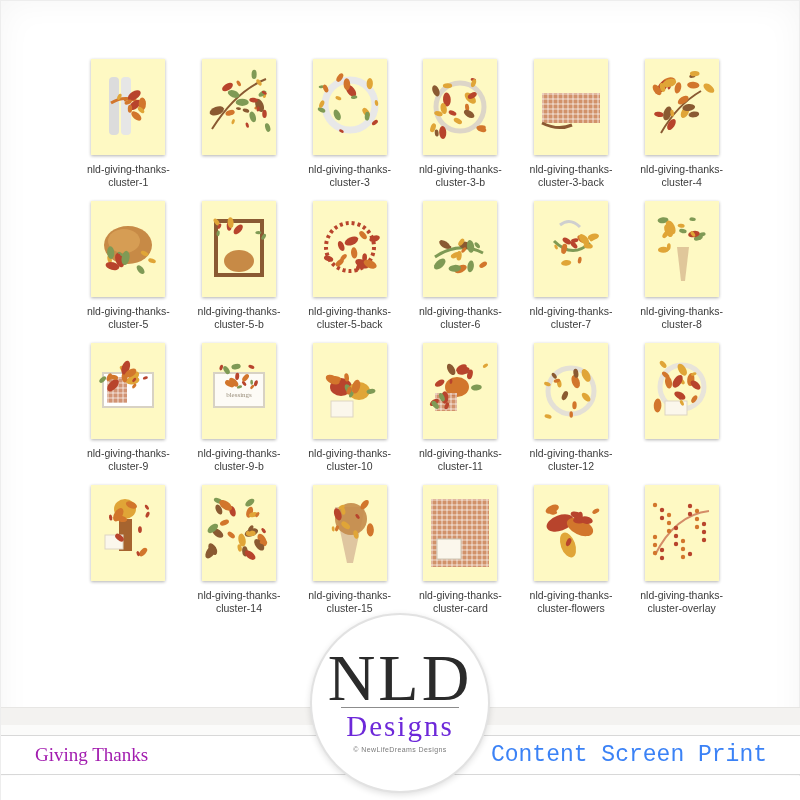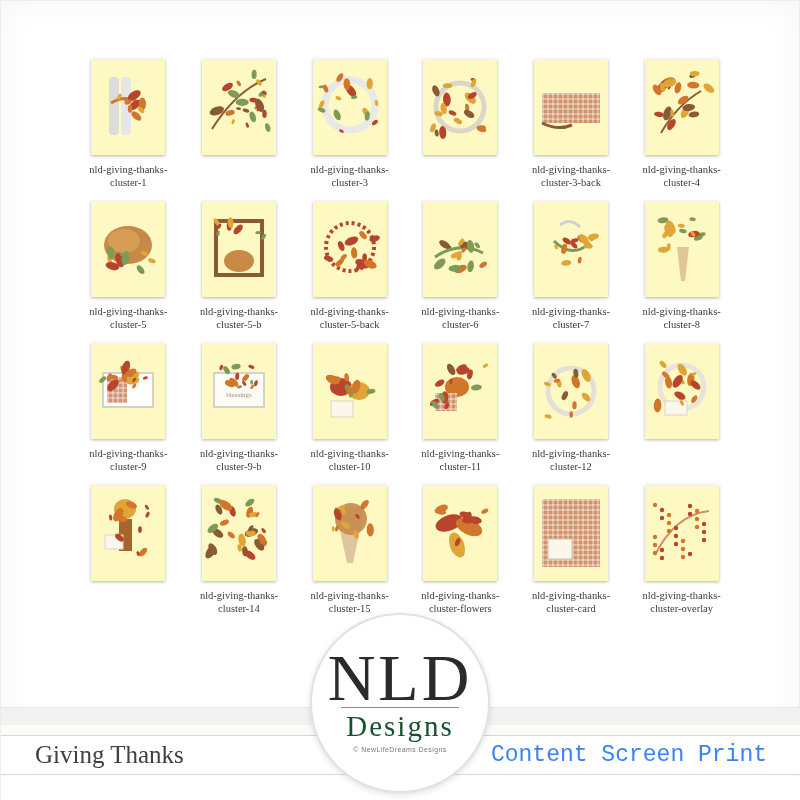--- a/index.html
+++ b/index.html
@@ -70,21 +70,21 @@
     inset: 0;
   }
   .caption {
     margin-top: 6px;
     font-size: 10.5px;
     line-height: 13px;
     color: #3b3b3b;
     text-align: center;
     width: 108px;
     word-break: break-word;
-    font-family: Liberation Serif, serif;
+    font-family: Liberation Sans, sans-serif;
   }
 
   
   .logo {
     position: absolute;
     left: 50%;
     transform: translateX(-50%);
     top: 612px;
     width: 176px;
     height: 176px;
@@ -108,21 +108,21 @@
   .logo-rule {
     width: 118px;
     height: 1px;
     background: #8c8c8c;
     margin: 4px 0 3px 0;
   }
   .logo-designs {
     font-family: "Liberation Serif", serif;
     font-size: 29px;
     letter-spacing: 2px;
-    color: #14532d;
+    color: #6d28d9;
     line-height: 30px;
   }
   .logo-sub {
     font-family: "Liberation Sans", sans-serif;
     font-size: 7px;
     color: #7a7a7a;
     margin-top: 5px;
     letter-spacing: 0.4px;
   }
 
@@ -154,22 +154,22 @@
     border-top: 1px solid #d8d8d8;
     border-bottom: 1px solid #d8d8d8;
     display: flex;
     align-items: center;
     justify-content: space-between;
     box-sizing: border-box;
     padding: 0 34px;
   }
   .footer-left {
     font-family: "Liberation Serif", serif;
-    font-size: 25px;
-    color: #404040;
+    font-size: 19px;
+    color: #a21caf;
   }
   .footer-right {
     font-family: Liberation Mono, monospace;
     font-size: 23px;
     color: #3b82f6;
   }
   .band-bottom {
     top: 775px;
     height: 25px;
     background: #ffffff;
@@ -279,20 +279,21 @@
                 <ellipse cx="20.68436288833618" cy="49.51713156700134" rx="5.61223566532135" ry="3.086729615926743" fill="#e0a537" transform="rotate(258.56464862823486 20.68436288833618 49.51713156700134)"></ellipse>
                 <ellipse cx="12.89913535118103" cy="31.841339826583862" rx="5.880470275878906" ry="3.234258651733399" fill="#8a5a32" transform="rotate(247.24594116210938 12.89913535118103 31.841339826583862)"></ellipse>
                 <ellipse cx="24.514415740966797" cy="26.7371826171875" rx="4.679975658655167" ry="2.5739866122603416" fill="#e0a537" transform="rotate(358.3938932418823 24.514415740966797 26.7371826171875)"></ellipse>
                 <ellipse cx="44.09825801849365" cy="48.43864059448242" rx="3.668529987335205" ry="2.017691493034363" fill="#d2762c" transform="rotate(262.46816396713257 44.09825801849365 48.43864059448242)"></ellipse>
                 <ellipse cx="19.733882427215576" cy="73.45068335533142" rx="6.4532411098480225" ry="3.549282610416413" fill="#b8442c" transform="rotate(87.19325065612793 19.733882427215576 73.45068335533142)"></ellipse>
                 <ellipse cx="10.021824061870575" cy="68.79647284373641" rx="4.579638838768005" ry="2.518801361322403" fill="#e0a537" transform="rotate(290.87775707244873 10.021824061870575 68.79647284373641)"></ellipse>
                 <ellipse cx="46.12837052345276" cy="54.95902347564697" rx="5.865146517753601" ry="3.225830584764481" fill="#8a5a32" transform="rotate(211.35682582855225 46.12837052345276 54.95902347564697)"></ellipse>
               </svg></div>
           </div>
         </div>
+        <div class="caption">nld-giving-thanks-cluster-3-b</div>
       </div>
       <div class="cell">
         <div class="thumb-wrap">
           <div class="thumb">
             <div class="art"><svg viewBox="0 0 74 96" width="74" height="96" xmlns="http://www.w3.org/2000/svg">
                 <rect x="8" y="34" width="58" height="30" fill="#c9805a" opacity="0.85"></rect>
                 <rect x="8" y="34" width="2" height="30" fill="#ffffff" opacity="0.35"></rect>
                 <rect x="13" y="34" width="2" height="30" fill="#ffffff" opacity="0.35"></rect>
                 <rect x="18" y="34" width="2" height="30" fill="#ffffff" opacity="0.35"></rect>
                 <rect x="23" y="34" width="2" height="30" fill="#ffffff" opacity="0.35"></rect>
@@ -707,40 +708,20 @@
                 <ellipse cx="30.275867462158203" cy="26.073013305664062" rx="3.7325501441955566" ry="2.052902579307556" fill="#e0a537" transform="rotate(80.03419876098633 30.275867462158203 26.073013305664062)"></ellipse>
                 <ellipse cx="24.012288331985474" cy="43.34545707702637" rx="3.1237375736236572" ry="1.7180556654930117" fill="#d2762c" transform="rotate(289.0669870376587 24.012288331985474 43.34545707702637)"></ellipse>
                 <ellipse cx="51.586201667785645" cy="19.636890411376953" rx="5.523277074098587" ry="3.0378023907542233" fill="#d2762c" transform="rotate(309.0577805042267 51.586201667785645 19.636890411376953)"></ellipse>
                 <ellipse cx="32.69777584075928" cy="40.296627044677734" rx="4.981462359428406" ry="2.739804297685623" fill="#e0a537" transform="rotate(38.478026390075684 32.69777584075928 40.296627044677734)"></ellipse>
                 <ellipse cx="44.551433801651" cy="31.38433074951172" rx="2.845100164413452" ry="1.564805090427399" fill="#b8442c" transform="rotate(229.9802827835083 44.551433801651 31.38433074951172)"></ellipse>
                 <ellipse cx="24.77938938140869" cy="29.340672492980957" rx="6.337003707885742" ry="3.4853520393371586" fill="#b8442c" transform="rotate(251.56837463378906 24.77938938140869 29.340672492980957)"></ellipse>
               </svg></div>
           </div>
         </div>
         <div class="caption">nld-giving-thanks-cluster-15</div>
-      </div>
-      <div class="cell">
-        <div class="thumb-wrap">
-          <div class="thumb">
-            <div class="art"><svg viewBox="0 0 74 96" width="74" height="96" xmlns="http://www.w3.org/2000/svg">
-                <ellipse cx="26" cy="38" rx="14" ry="7.700000000000001" fill="#b8442c" transform="rotate(-20 26 38)"></ellipse>
-                <ellipse cx="46" cy="42" rx="14" ry="7.700000000000001" fill="#d2762c" transform="rotate(25 46 42)"></ellipse>
-                <ellipse cx="34" cy="60" rx="13" ry="7.15" fill="#e0a537" transform="rotate(70 34 60)"></ellipse>
-                <ellipse cx="19.40463463589549" cy="27.667427480220795" rx="3.7328362464904785" ry="2.053059935569763" fill="#d2762c" transform="rotate(354.3065071105957 19.40463463589549 27.667427480220795)"></ellipse>
-                <ellipse cx="45.228516578674316" cy="35.174214363098145" rx="6.140120029449463" ry="3.377066016197205" fill="#b8442c" transform="rotate(355.79379200935364 45.228516578674316 35.174214363098145)"></ellipse>
-                <ellipse cx="61.81708526611328" cy="26.201786041259766" rx="3.7807847559452057" ry="2.079431615769863" fill="#d2762c" transform="rotate(151.95598125457764 61.81708526611328 26.201786041259766)"></ellipse>
-                <ellipse cx="34.68926501274109" cy="57.10036540031433" rx="4.204480051994324" ry="2.312464028596878" fill="#b8442c" transform="rotate(113.45662593841553 34.68926501274109 57.10036540031433)"></ellipse>
-                <ellipse cx="52.181392431259155" cy="35.10679793357849" rx="6.647452712059021" ry="3.656098991632462" fill="#b8442c" transform="rotate(11.128774881362915 52.181392431259155 35.10679793357849)"></ellipse>
-                <ellipse cx="42.52209913730621" cy="30.2319917678833" rx="6.1397577822208405" ry="3.3768667802214627" fill="#b8442c" transform="rotate(19.278398752212524 42.52209913730621 30.2319917678833)"></ellipse>
-                <ellipse cx="45.64688456058502" cy="31.863224029541016" rx="5.291557461023331" ry="2.9103566035628323" fill="#b8442c" transform="rotate(104.0226423740387 45.64688456058502 31.863224029541016)"></ellipse>
-                <ellipse cx="18.241214275360107" cy="24.14430695772171" rx="7.000680847559124" ry="3.8503744661575188" fill="#d2762c" transform="rotate(335.62798976898193 18.241214275360107 24.14430695772171)"></ellipse>
-              </svg></div>
-          </div>
-        </div>
-        <div class="caption">nld-giving-thanks-cluster-flowers</div>
       </div>
       <div class="cell">
         <div class="thumb-wrap">
           <div class="thumb">
             <div class="art"><svg viewBox="0 0 74 96" width="74" height="96" xmlns="http://www.w3.org/2000/svg">
                 <rect x="8" y="14" width="58" height="68" fill="#c9805a" opacity="0.85"></rect>
                 <rect x="8" y="14" width="2" height="68" fill="#ffffff" opacity="0.35"></rect>
                 <rect x="13" y="14" width="2" height="68" fill="#ffffff" opacity="0.35"></rect>
                 <rect x="18" y="14" width="2" height="68" fill="#ffffff" opacity="0.35"></rect>
                 <rect x="23" y="14" width="2" height="68" fill="#ffffff" opacity="0.35"></rect>
@@ -769,20 +750,40 @@
                 <rect x="14" y="54" width="24" height="20" fill="#fbf7ec" stroke="#ccc4b2"></rect>
               </svg></div>
           </div>
         </div>
         <div class="caption">nld-giving-thanks-cluster-card</div>
       </div>
       <div class="cell">
         <div class="thumb-wrap">
           <div class="thumb">
             <div class="art"><svg viewBox="0 0 74 96" width="74" height="96" xmlns="http://www.w3.org/2000/svg">
+                <ellipse cx="26" cy="38" rx="14" ry="7.700000000000001" fill="#b8442c" transform="rotate(-20 26 38)"></ellipse>
+                <ellipse cx="46" cy="42" rx="14" ry="7.700000000000001" fill="#d2762c" transform="rotate(25 46 42)"></ellipse>
+                <ellipse cx="34" cy="60" rx="13" ry="7.15" fill="#e0a537" transform="rotate(70 34 60)"></ellipse>
+                <ellipse cx="19.40463463589549" cy="27.667427480220795" rx="3.7328362464904785" ry="2.053059935569763" fill="#d2762c" transform="rotate(354.3065071105957 19.40463463589549 27.667427480220795)"></ellipse>
+                <ellipse cx="45.228516578674316" cy="35.174214363098145" rx="6.140120029449463" ry="3.377066016197205" fill="#b8442c" transform="rotate(355.79379200935364 45.228516578674316 35.174214363098145)"></ellipse>
+                <ellipse cx="61.81708526611328" cy="26.201786041259766" rx="3.7807847559452057" ry="2.079431615769863" fill="#d2762c" transform="rotate(151.95598125457764 61.81708526611328 26.201786041259766)"></ellipse>
+                <ellipse cx="34.68926501274109" cy="57.10036540031433" rx="4.204480051994324" ry="2.312464028596878" fill="#b8442c" transform="rotate(113.45662593841553 34.68926501274109 57.10036540031433)"></ellipse>
+                <ellipse cx="52.181392431259155" cy="35.10679793357849" rx="6.647452712059021" ry="3.656098991632462" fill="#b8442c" transform="rotate(11.128774881362915 52.181392431259155 35.10679793357849)"></ellipse>
+                <ellipse cx="42.52209913730621" cy="30.2319917678833" rx="6.1397577822208405" ry="3.3768667802214627" fill="#b8442c" transform="rotate(19.278398752212524 42.52209913730621 30.2319917678833)"></ellipse>
+                <ellipse cx="45.64688456058502" cy="31.863224029541016" rx="5.291557461023331" ry="2.9103566035628323" fill="#b8442c" transform="rotate(104.0226423740387 45.64688456058502 31.863224029541016)"></ellipse>
+                <ellipse cx="18.241214275360107" cy="24.14430695772171" rx="7.000680847559124" ry="3.8503744661575188" fill="#d2762c" transform="rotate(335.62798976898193 18.241214275360107 24.14430695772171)"></ellipse>
+              </svg></div>
+          </div>
+        </div>
+        <div class="caption">nld-giving-thanks-cluster-flowers</div>
+      </div>
+      <div class="cell">
+        <div class="thumb-wrap">
+          <div class="thumb">
+            <div class="art"><svg viewBox="0 0 74 96" width="74" height="96" xmlns="http://www.w3.org/2000/svg">
                 <path d="M10 70 q20 -40 54 -44" stroke="#b8442c" stroke-width="2" fill="none" opacity="0.6"></path>
                 <circle cx="10" cy="20" r="2.2" fill="#d2762c"></circle>
                 <circle cx="17" cy="33" r="2.2" fill="#b8442c"></circle>
                 <circle cx="24" cy="46" r="2.2" fill="#d2762c"></circle>
                 <circle cx="31" cy="59" r="2.2" fill="#b8442c"></circle>
                 <circle cx="38" cy="72" r="2.2" fill="#d2762c"></circle>
                 <circle cx="45" cy="29" r="2.2" fill="#b8442c"></circle>
                 <circle cx="52" cy="42" r="2.2" fill="#d2762c"></circle>
                 <circle cx="59" cy="55" r="2.2" fill="#b8442c"></circle>
                 <circle cx="10" cy="68" r="2.2" fill="#d2762c"></circle>

